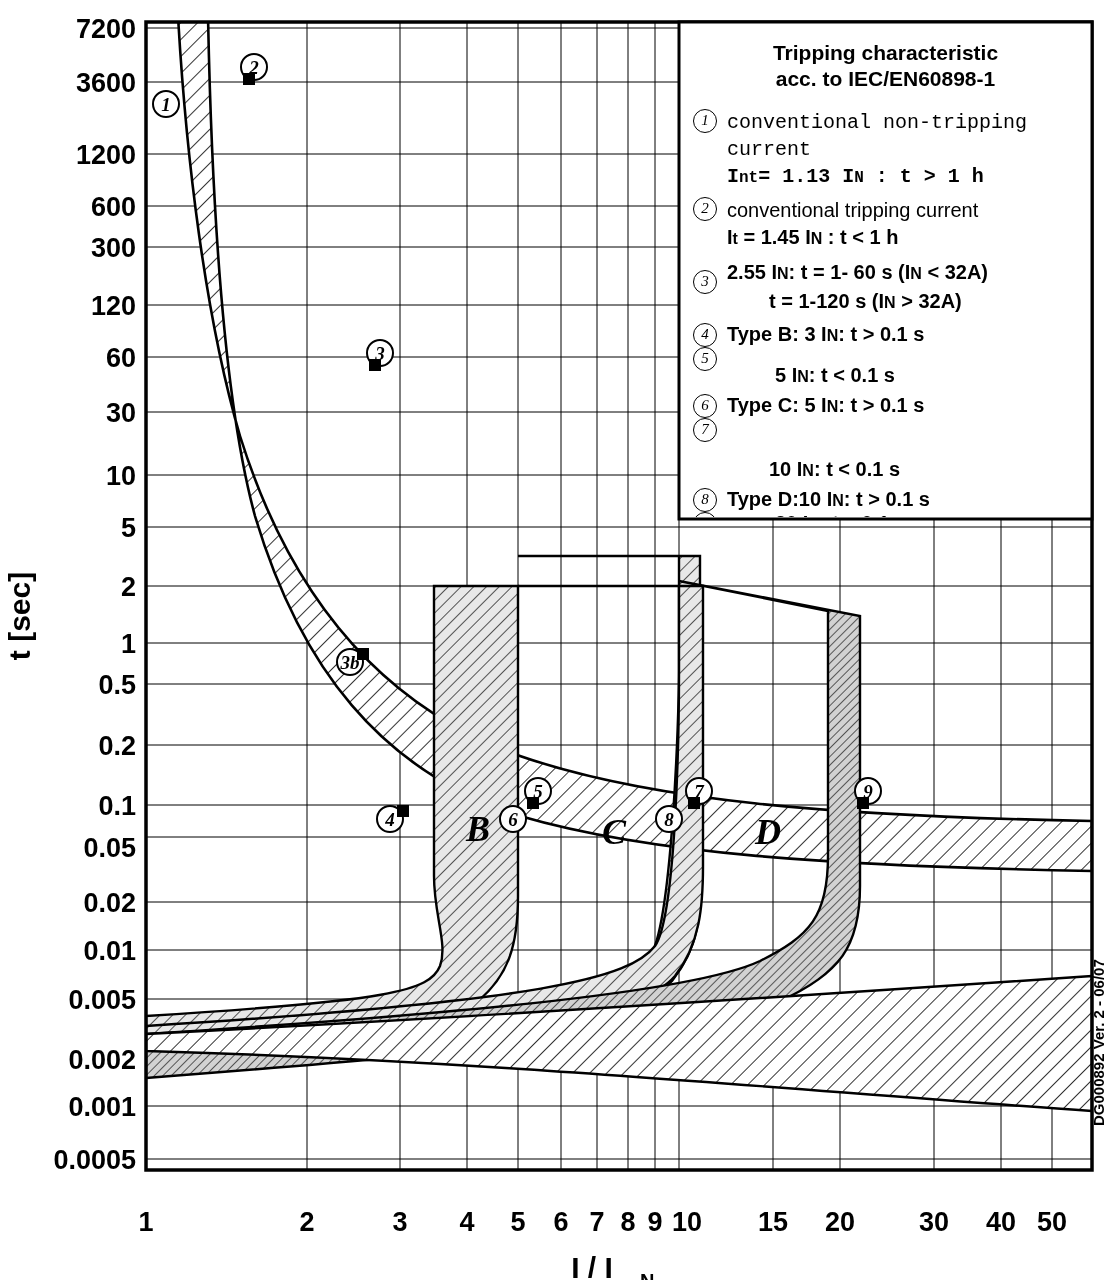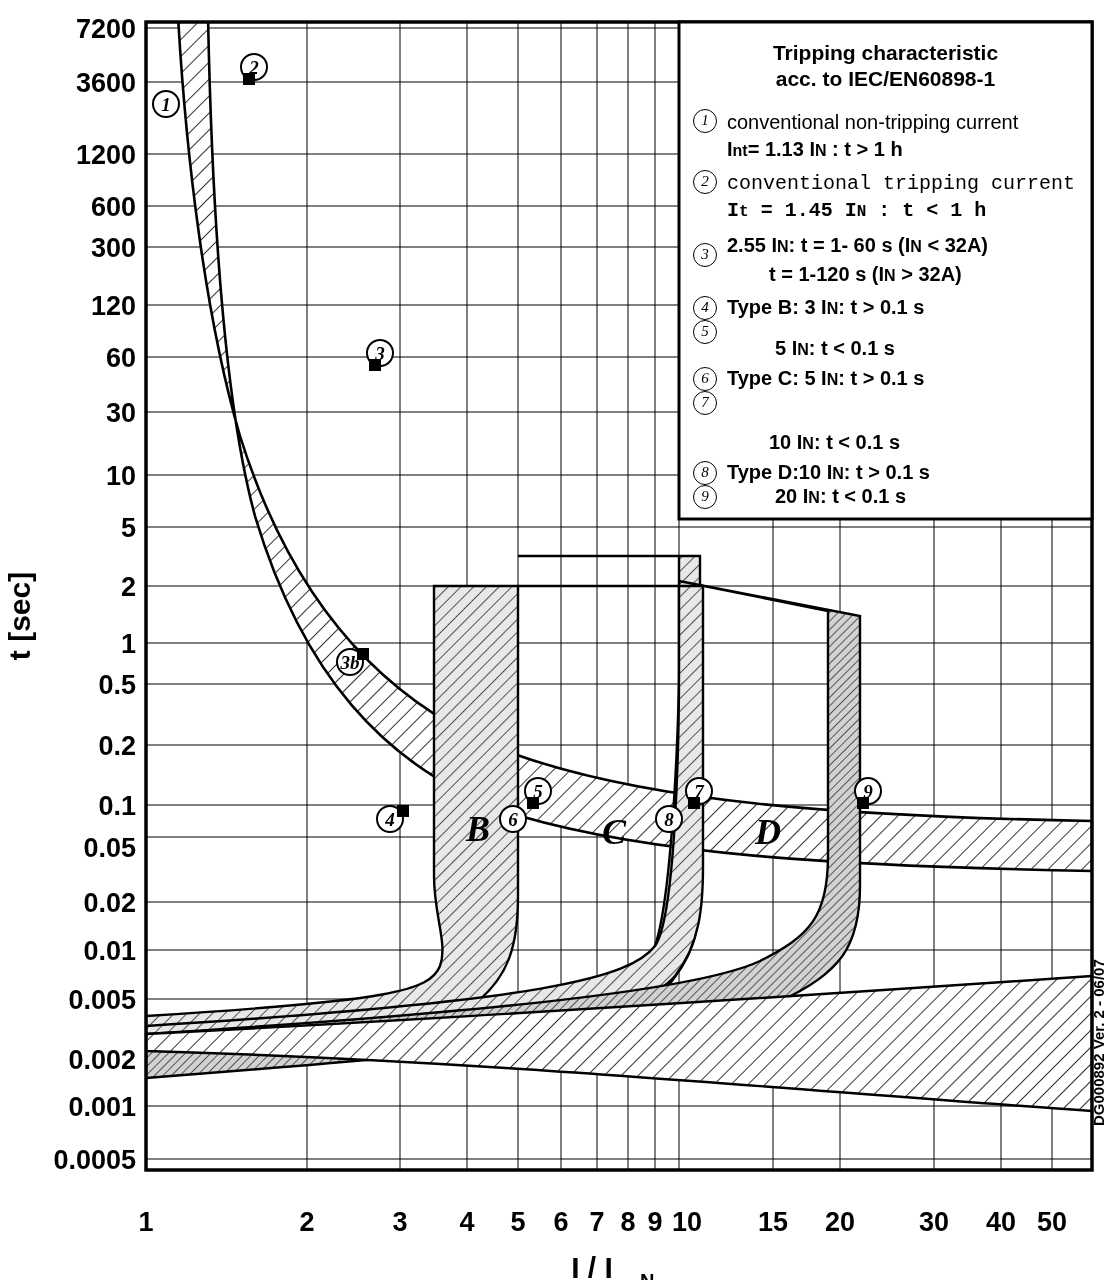--- a/index.html
+++ b/index.html
@@ -119,28 +119,28 @@
   <rect x="679" y="6" width="413" height="497" fill="#fff" stroke="#000" stroke-width="3"></rect>
   <foreignObject x="683" y="12" width="405" height="489">
     <div xmlns="http://www.w3.org/1999/xhtml" style="padding:12px 10px 0 10px;font-family:'Liberation Sans',sans-serif;">
       <div style="text-align:center;line-height:1.25;">
         <div class="legtitle">Tripping characteristic</div>
         <div class="legtitle">acc. to IEC/EN60898-1</div>
       </div>
       <div style="margin-top:16px;">
         <div style="display:flex;margin-bottom:7px;">
           <div style="width:34px;flex:none;"><span style="display:inline-block;width:22px;height:22px;border:1.6px solid #000;border-radius:50%;text-align:center;line-height:20px;font-size:15px;font-style:italic;font-family:'Liberation Serif',serif;">1</span></div>
-          <div class="legtext" style="line-height:1.35;">
+          <div class="legtext" style="line-height:1.35;font-family:Liberation Mono, monospace;">
             <div>conventional non-tripping current</div>
             <div><b>I</b><b class="sub">nt</b><b>= 1.13 I</b><b class="sub">N</b><b> : t &gt; 1 h</b></div>
           </div>
         </div>
         <div style="display:flex;margin-bottom:7px;">
           <div style="width:34px;flex:none;"><span style="display:inline-block;width:22px;height:22px;border:1.6px solid #000;border-radius:50%;text-align:center;line-height:20px;font-size:15px;font-style:italic;font-family:'Liberation Serif',serif;">2</span></div>
-          <div class="legtext" style="line-height:1.35;font-family:Liberation Mono, monospace;">
+          <div class="legtext" style="line-height:1.35;">
             <div>conventional tripping current</div>
             <div><b>I</b><b class="sub">t</b><b> = 1.45 I</b><b class="sub">N</b><b> : t &lt; 1 h</b></div>
           </div>
         </div>
         <div style="display:flex;margin-bottom:7px;">
           <div style="width:34px;flex:none;padding-top:12px;"><span style="display:inline-block;width:22px;height:22px;border:1.6px solid #000;border-radius:50%;text-align:center;line-height:20px;font-size:15px;font-style:italic;font-family:'Liberation Serif',serif;">3</span></div>
           <div class="legtext" style="line-height:1.45;">
             <div><b>2.55 I</b><b class="sub">N</b><b>: t = 1- 60 s (I</b><b class="sub">N</b><b> &lt; 32A)</b></div>
             <div style="padding-left:42px;"><b>t = 1-120 s (I</b><b class="sub">N</b><b> &gt; 32A)</b></div>
           </div>

